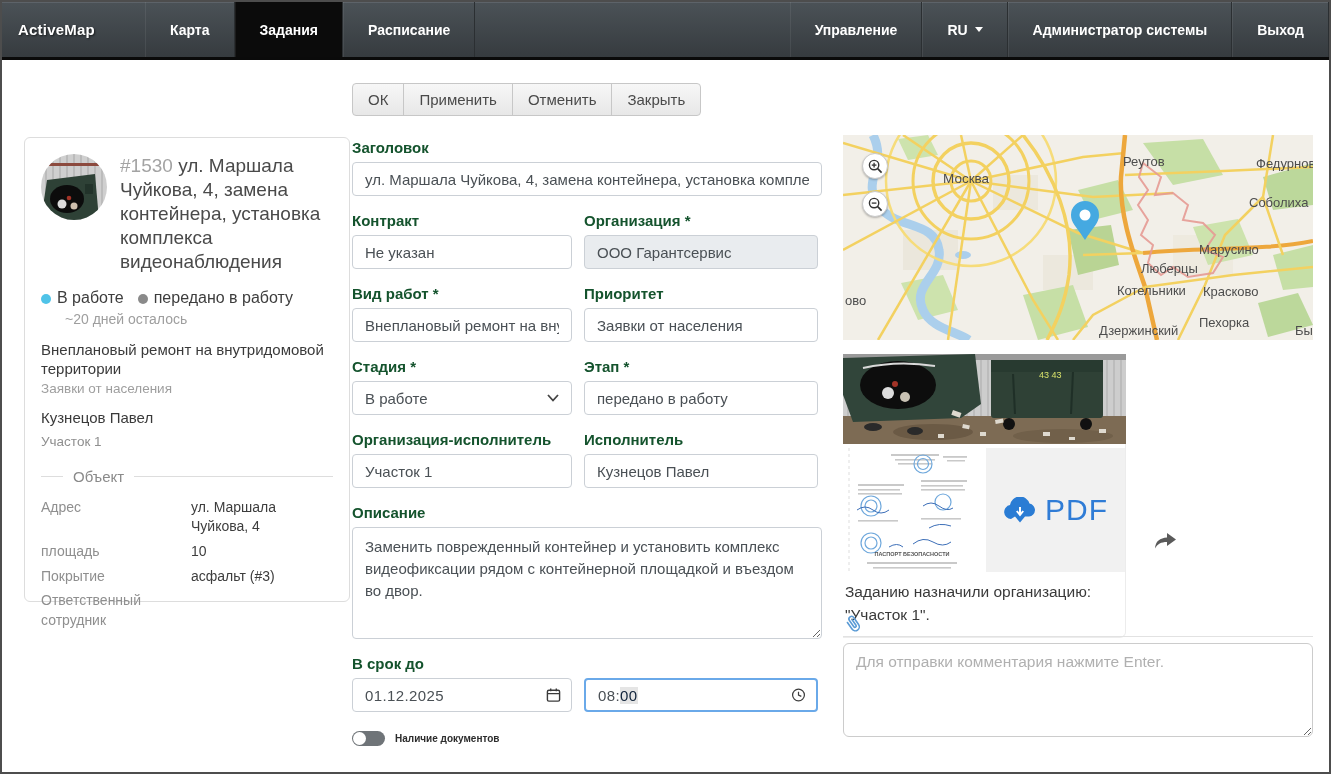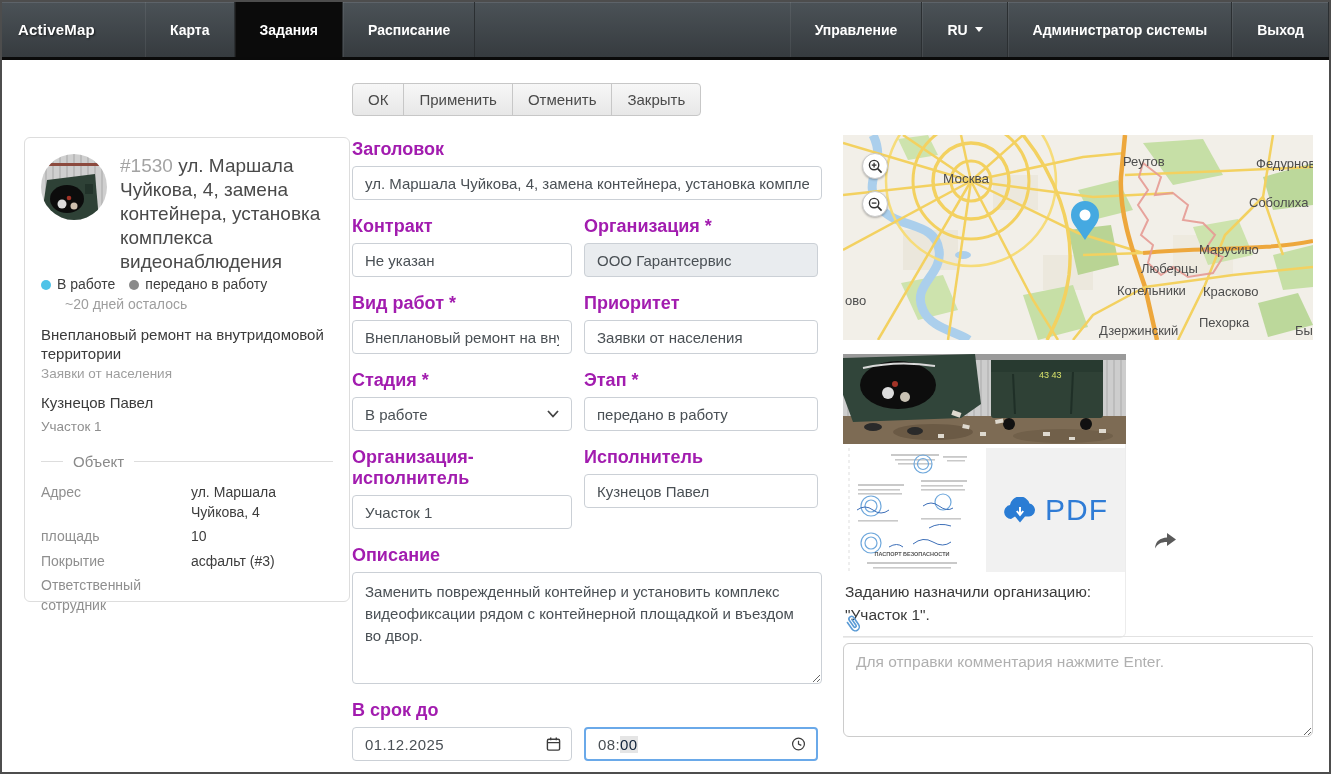--- a/index.html
+++ b/index.html
@@ -45,41 +45,41 @@
 
   
   .task-card {
     position:absolute; left:22px; top:135px; width:326px; height:465px;
     border:1px solid #ddd; border-radius:6px; padding:16px 16px 14px;
   }
   .tc-head { display:flex; gap:13px; }
   .tc-avatar { width:66px; height:66px; border-radius:50%; overflow:hidden; flex:none; }
   .tc-title { font-size:19px; line-height:1.26; color:#4a4a4a; }
   .tc-id { color:#a3a3a3; }
-  .tc-status { font-size:14px; color:#3d3d3d; line-height:1.45; }
+  .tc-status { margin-top:12px; font-size:16px; color:#3d3d3d; line-height:1.45; }
   .dot { display:inline-block; width:10px; height:10px; border-radius:50%; margin-right:6px; vertical-align:-1px; }
   .dot.blue { background:#4fc3e8; }
   .dot.gray { background:#8a8a8a; }
   .st-item { margin-right:14px; }
   .tc-timeleft { color:#9e9e9e; font-size:14px; padding-left:24px; margin-top:2px; }
   .tc-worktype { margin-top:13px; font-size:15px; color:#3a3a3a; line-height:1.3; }
   .tc-priority { font-size:13.5px; color:#9e9e9e; margin-top:2px; }
   .tc-assignee { margin-top:13px; font-size:15px; color:#3a3a3a; }
   .tc-org { margin-top:8px; font-size:13.5px; color:#8f8f8f; }
   .tc-divider { display:flex; align-items:center; margin-top:19px; color:#8a8a8a; font-size:15px; }
   .tc-divider .l1 { width:22px; border-top:1px solid #ddd; }
   .tc-divider .l2 { flex:1; border-top:1px solid #ddd; }
   .tc-divider span { padding:0 10px; }
   .tc-attrs { margin-top:13px; display:grid; grid-template-columns:150px 1fr; row-gap:5px; font-size:14px; line-height:1.4; }
   .attr-l { color:#8f8f8f; }
   .attr-v { color:#3d3d3d; }
 
   
   .form-col { position:absolute; left:350px; top:137px; width:470px; }
-  .flabel { display:block; font-size:18px; font-weight:bold; color:#a21caf; margin-bottom:6px; }
+  .flabel { display:block; font-size:15px; font-weight:bold; color:#14532d; margin-bottom:6px; }
   .ctl {
     width:100%; height:34px; border:1px solid #cbd0d6; border-radius:4px;
     font-size:15px; color:#4a5055; padding:0 12px; background:#fff;
     font-family:inherit; display:flex; align-items:center; white-space:nowrap; overflow:hidden;
   }
   input.ctl { display:block; text-overflow:clip; }
   .ctl.disabled { background:#e9ecef; }
   .frow { margin-bottom:16px; }
   .row2 { display:grid; grid-template-columns:220px 234px; column-gap:12px; }
   .fake-select { justify-content:space-between; cursor:pointer; }

